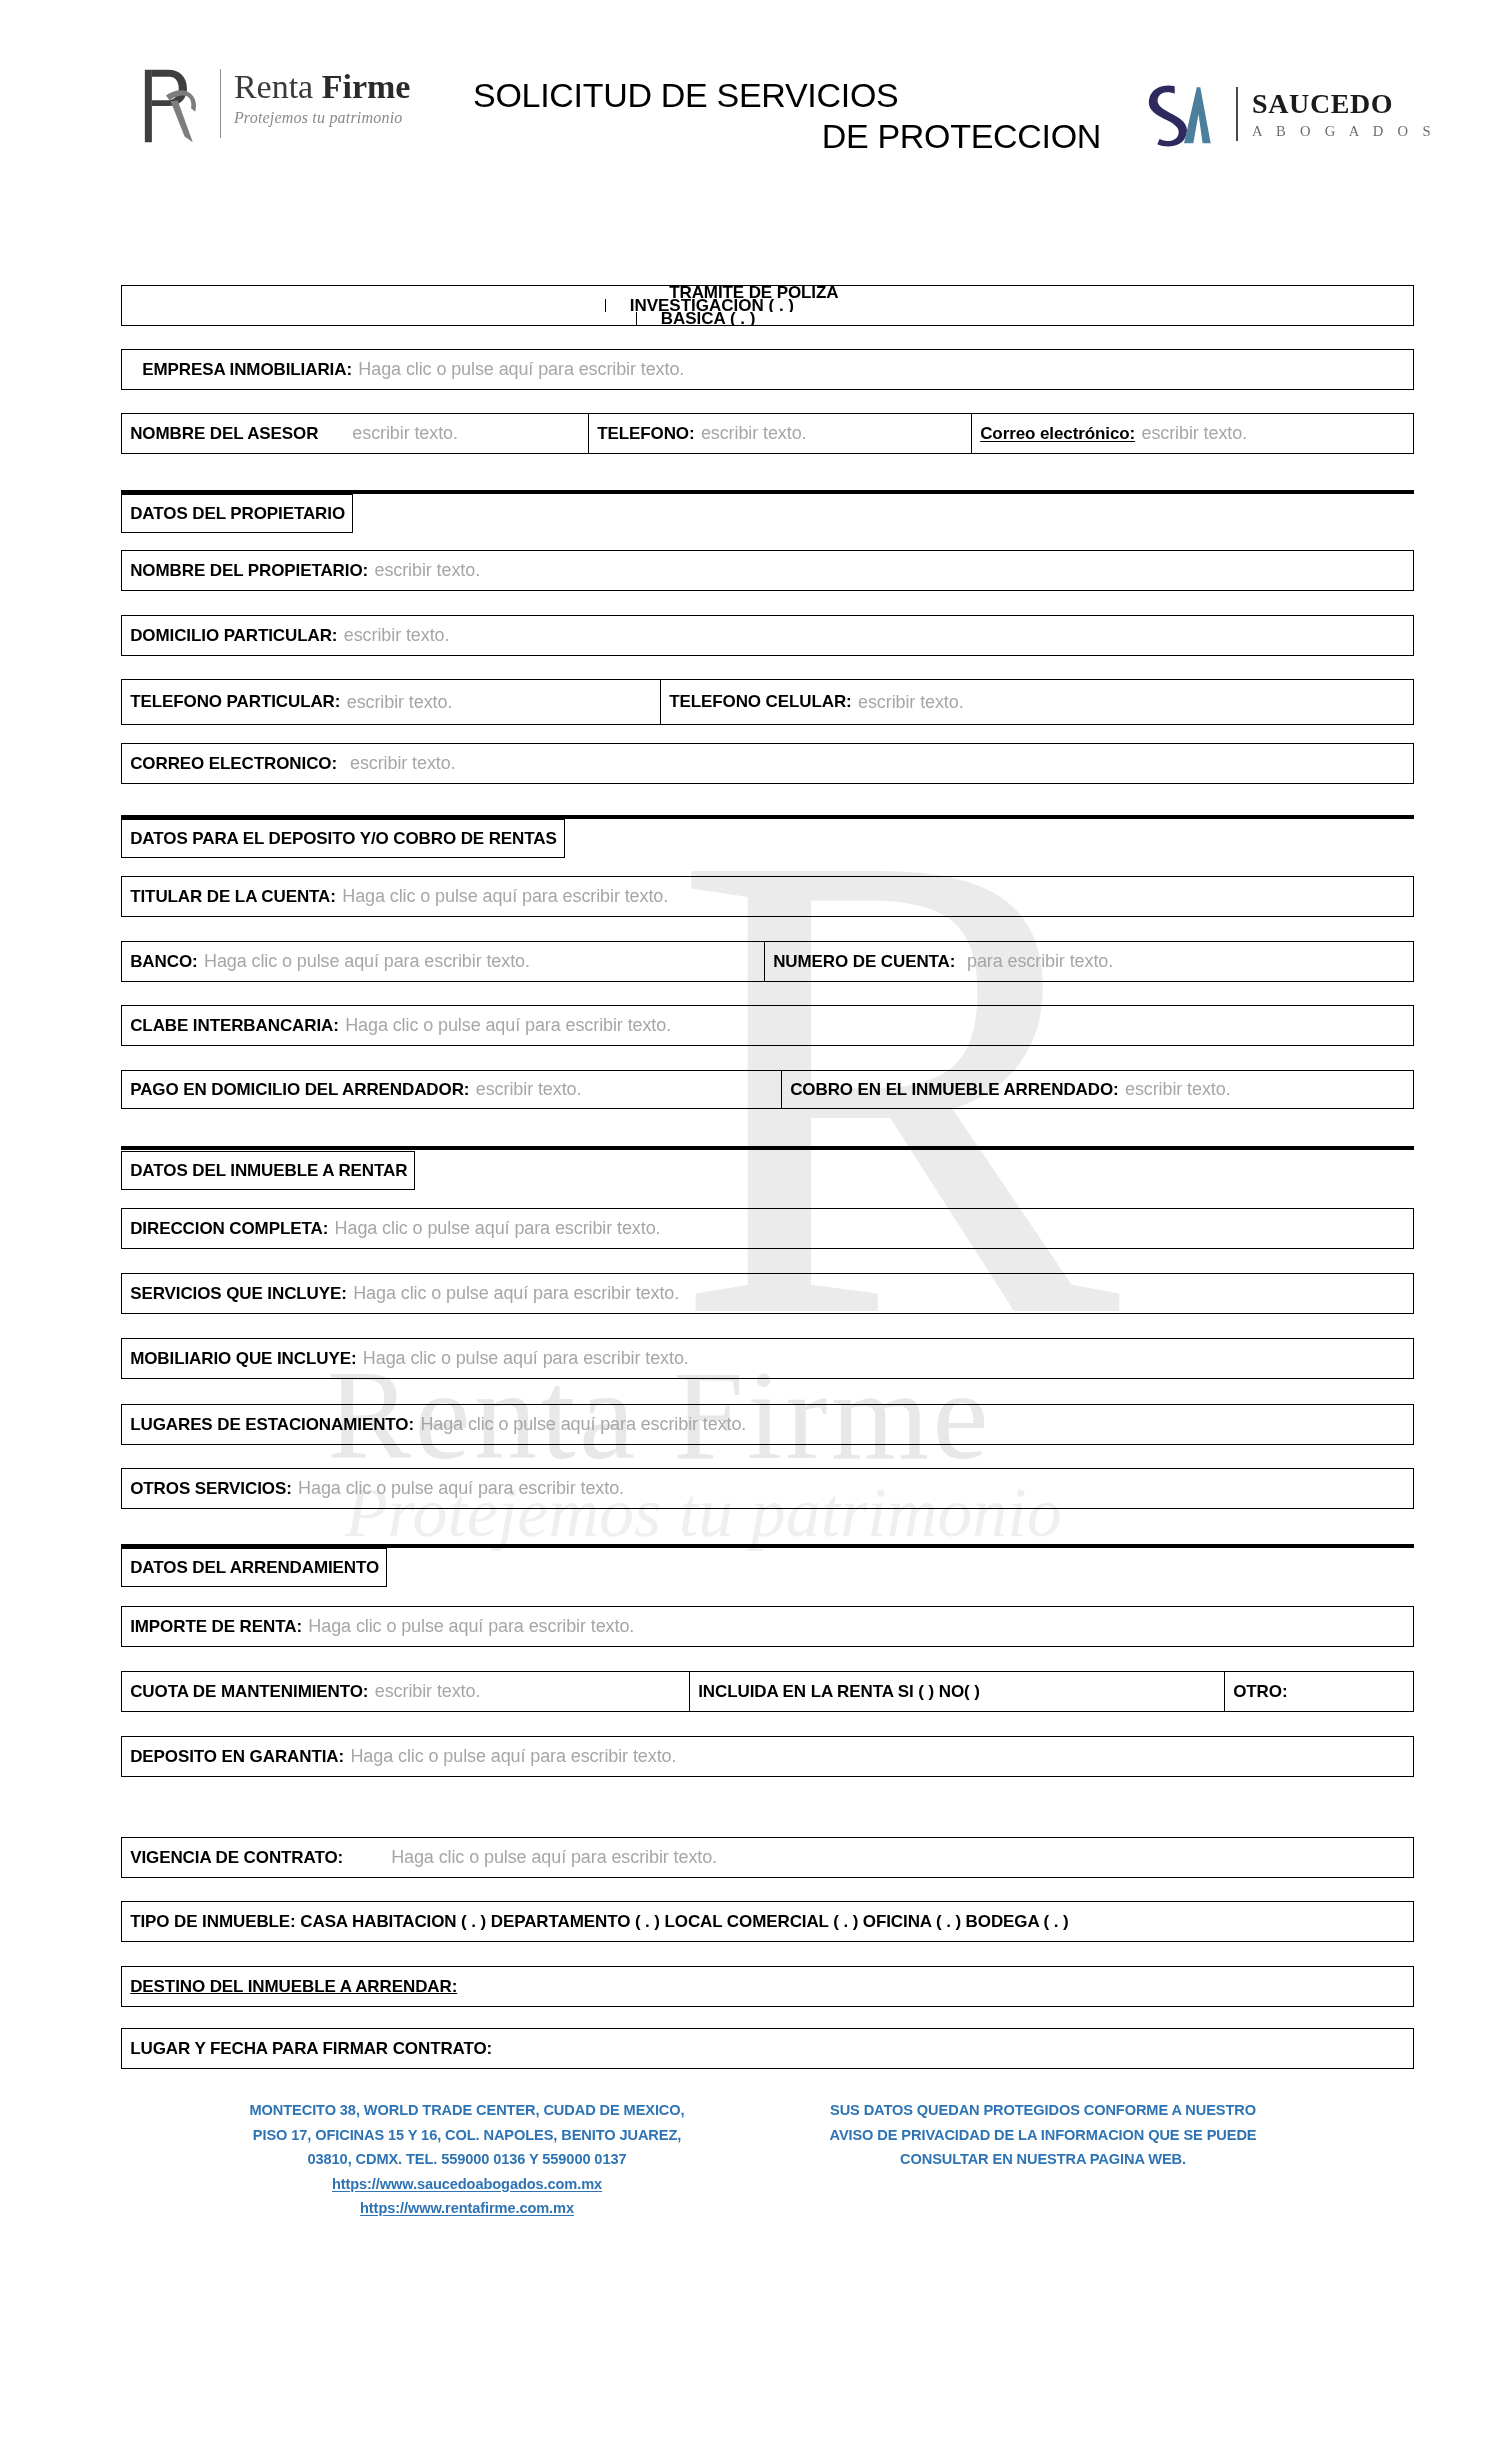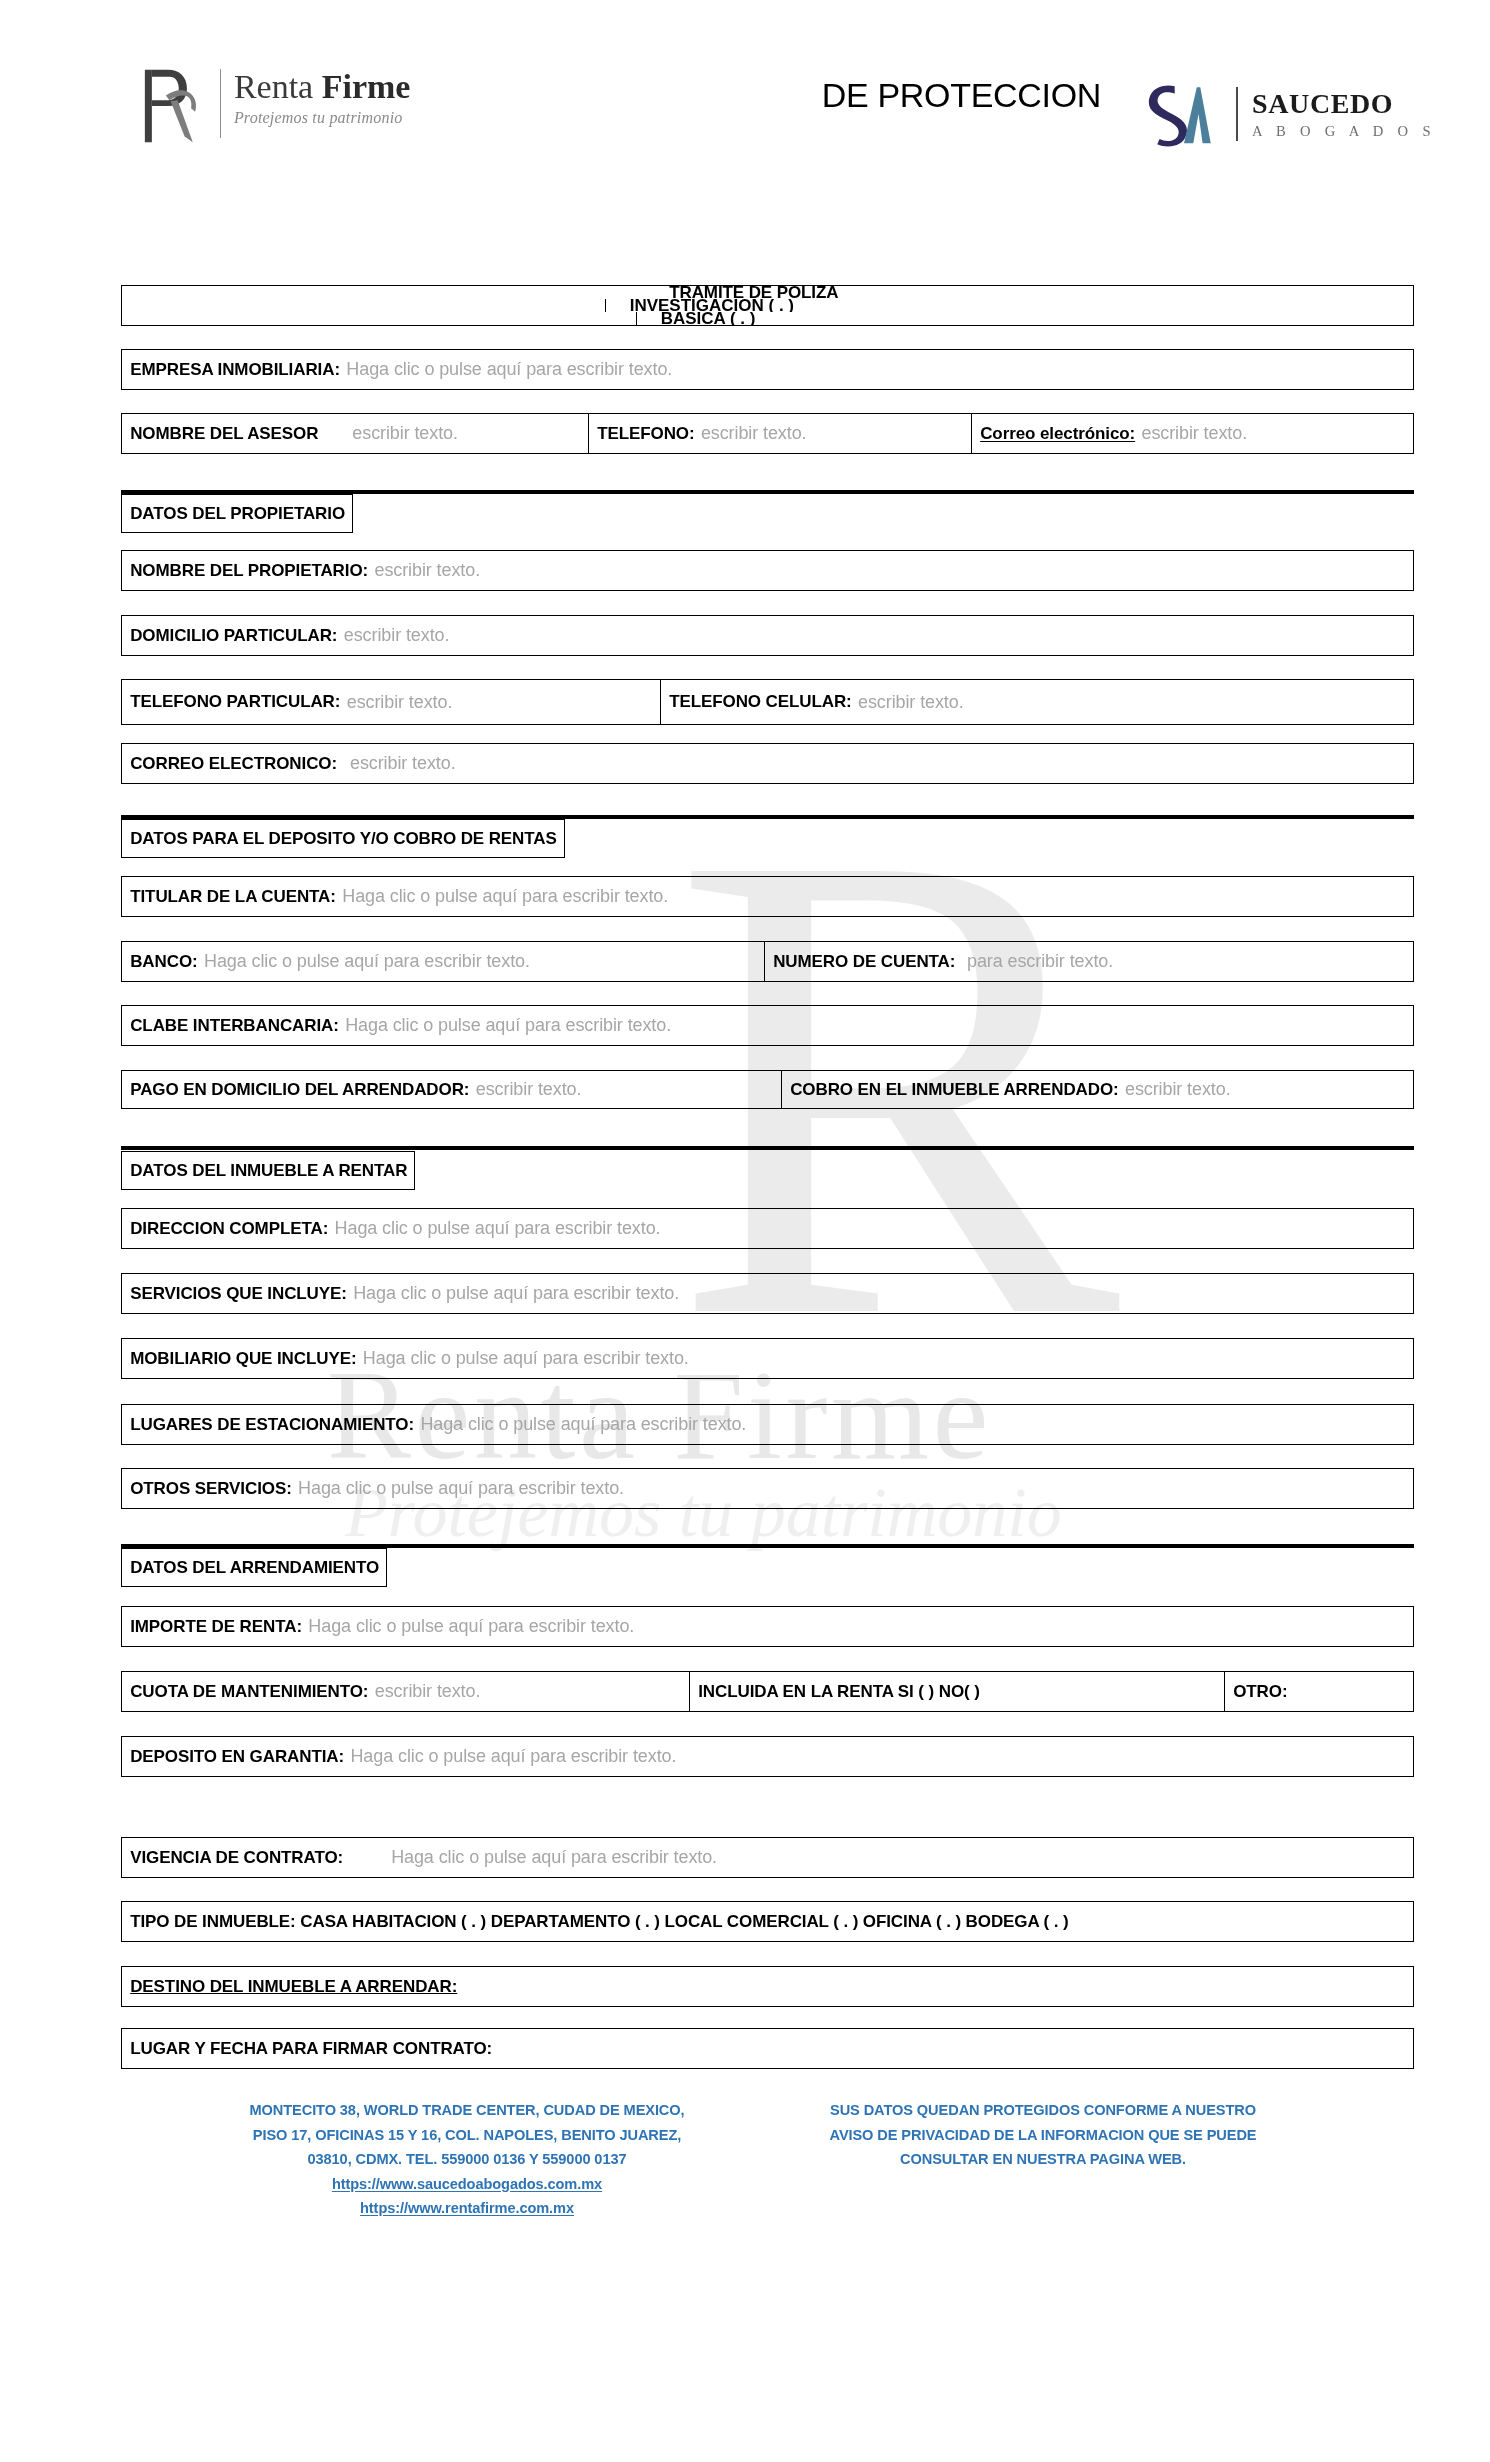--- a/index.html
+++ b/index.html
@@ -262,20 +262,21 @@
         <path d="M54 62 L78 122 L92 132 L66 60 Z" fill="#7d7d7d"></path>
       </svg>
       <div class="rf-divider"></div>
       <div class="rf-words">
         <div class="rf-line1"><span>Renta </span><span class="rf-bold">Firme</span></div>
         <div class="rf-line2">Protejemos tu patrimonio</div>
       </div>
     </div>
 
     <div id="doc-title">
+      <span class="tl1">SOLICITUD DE SERVICIOS</span>
       <span class="tl2">DE PROTECCION</span>
     </div>
 
     <div id="saucedo">
       <svg id="sa-logo" viewBox="0 0 148 118">
         <path d="M58 12 C40 8 18 14 14 34 C10 54 28 62 44 70 C58 77 68 84 64 96 C60 107 44 109 32 103 L28 112 C46 120 72 116 78 96 C84 76 66 66 50 58 C36 51 26 44 29 33 C32 22 47 20 58 25 Z" fill="#2e2a5e"></path>
         <path d="M74 110 L96 14 L102 14 L120 110 L106 110 L99 60 L90 110 Z" fill="#4b7f9b"></path>
       </svg>
       <div class="sa-divider"></div>
       <div class="sa-words">
@@ -295,21 +296,21 @@
         <span class="opt">INVESTIGACION  ( . )</span>
       </div>
       <div class="cell" style="width:264px;">
         <span class="opt">BASICA        ( . )</span>
       </div>
       <div class="cell" style="flex:1;">
         <span class="opt">TOTAL  ( .  )</span>
       </div>
     </div>
 
-    <div class="row" style="top:349px;height:41px;width:1293px;">
+    <div class="row" style="top:349px;height:41px;width:1293px;padding-left:12px;">
       <div class="cell" style="flex:1;">
         <span class="lbl">EMPRESA INMOBILIARIA:</span>
         <span class="ph">Haga clic o pulse aquí para escribir texto.</span>
       </div>
     </div>
 
     <div class="row" style="top:413px;height:41px;width:1293px;">
       <div class="cell" style="width:466px;">
         <span class="lbl">NOMBRE DEL ASESOR</span>
         <span class="ph gap">escribir texto.</span>

